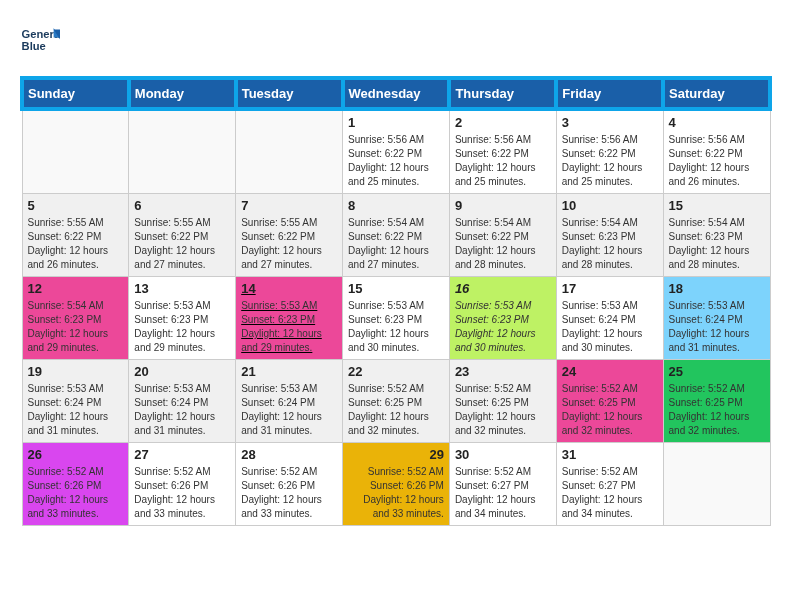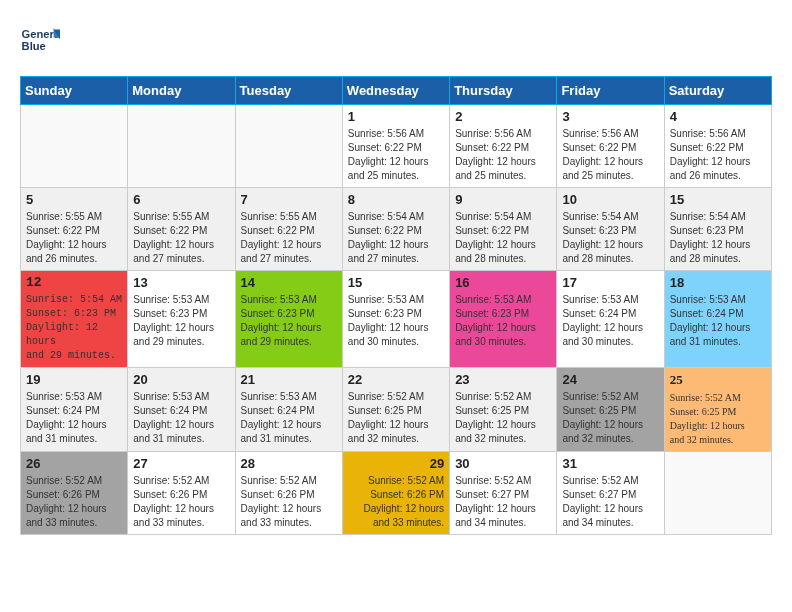--- a/index.html
+++ b/index.html
@@ -41,21 +41,21 @@
       width: 100%;
       border-collapse: collapse;
     }
     thead tr th {
       background-color: #1a5fa8;
       color: #fff;
       font-size: 13px;
       font-weight: bold;
       padding: 6px 4px;
       text-align: left;
-      border: 1px solid #0ea5e9;
+      border: 4px solid #0ea5e9;
     }
     tbody tr td {
       border: 1px solid #ccc;
       vertical-align: top;
       padding: 4px 5px;
       width: calc(100% / 7);
       min-height: 80px;
       background: #fff;
     }
     tbody tr:nth-child(odd) td {
@@ -189,49 +189,49 @@
         </td>
         <td style="background: rgb(240, 240, 240);">
           <span class="day-num">15</span>
           <div class="day-detail" style="white-space: pre-line;">Sunrise: 5:54 AM
 Sunset: 6:23 PM
 Daylight: 12 hours
 and 28 minutes.</div>
         </td>
       </tr>
       <tr>
-        <td style="background: #ef4444; font-family: Liberation Mono, monospace;">
+        <td style="background: #ec4899;">
           <span class="day-num">12</span>
           <div class="day-detail" style="white-space: pre-line;">Sunrise: 5:54 AM
 Sunset: 6:23 PM
 Daylight: 12 hours
 and 29 minutes.</div>
         </td>
         <td style="background: rgb(255, 255, 255);">
           <span class="day-num">13</span>
           <div class="day-detail" style="white-space: pre-line;">Sunrise: 5:53 AM
 Sunset: 6:23 PM
 Daylight: 12 hours
 and 29 minutes.</div>
         </td>
-        <td style="background: #84cc16;">
+        <td style="background: #ec4899; text-decoration: underline;">
           <span class="day-num">14</span>
           <div class="day-detail" style="white-space: pre-line;">Sunrise: 5:53 AM
 Sunset: 6:23 PM
 Daylight: 12 hours
 and 29 minutes.</div>
         </td>
         <td style="background: rgb(255, 255, 255);">
           <span class="day-num">15</span>
           <div class="day-detail" style="white-space: pre-line;">Sunrise: 5:53 AM
 Sunset: 6:23 PM
 Daylight: 12 hours
 and 30 minutes.</div>
         </td>
-        <td style="background: #ec4899;">
+        <td style="background: #bef264; font-style: italic;">
           <span class="day-num">16</span>
           <div class="day-detail" style="white-space: pre-line;">Sunrise: 5:53 AM
 Sunset: 6:23 PM
 Daylight: 12 hours
 and 30 minutes.</div>
         </td>
         <td style="background: rgb(255, 255, 255);">
           <span class="day-num">17</span>
           <div class="day-detail" style="white-space: pre-line;">Sunrise: 5:53 AM
 Sunset: 6:24 PM
@@ -275,37 +275,37 @@
 Daylight: 12 hours
 and 32 minutes.</div>
         </td>
         <td style="background: rgb(240, 240, 240);">
           <span class="day-num">23</span>
           <div class="day-detail" style="white-space: pre-line;">Sunrise: 5:52 AM
 Sunset: 6:25 PM
 Daylight: 12 hours
 and 32 minutes.</div>
         </td>
-        <td style="background: #a3a3a3;">
+        <td style="background: #ec4899;">
           <span class="day-num">24</span>
           <div class="day-detail" style="white-space: pre-line;">Sunrise: 5:52 AM
 Sunset: 6:25 PM
 Daylight: 12 hours
 and 32 minutes.</div>
         </td>
-        <td style="background: #fdba74; font-family: Liberation Serif, serif;">
+        <td style="background: #22c55e;">
           <span class="day-num">25</span>
           <div class="day-detail" style="white-space: pre-line;">Sunrise: 5:52 AM
 Sunset: 6:25 PM
 Daylight: 12 hours
 and 32 minutes.</div>
         </td>
       </tr>
       <tr>
-        <td style="background: #a3a3a3; margin-top: 24px;">
+        <td style="background: #d946ef; margin-top: 24px;">
           <span class="day-num">26</span>
           <div class="day-detail" style="white-space: pre-line;">Sunrise: 5:52 AM
 Sunset: 6:26 PM
 Daylight: 12 hours
 and 33 minutes.</div>
         </td>
         <td style="background: rgb(255, 255, 255);">
           <span class="day-num">27</span>
           <div class="day-detail" style="white-space: pre-line;">Sunrise: 5:52 AM
 Sunset: 6:26 PM

